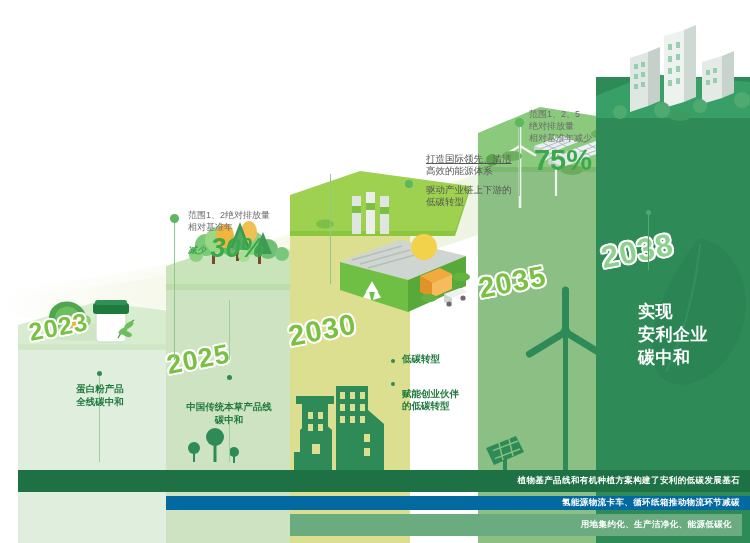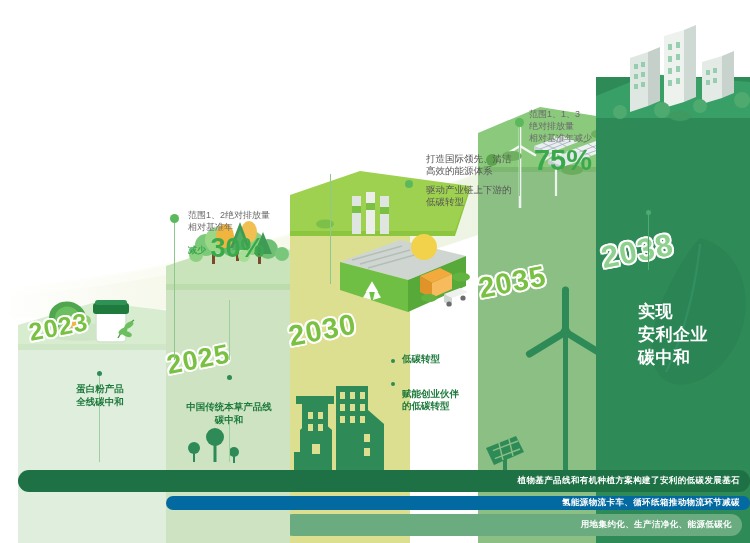--- a/index.html
+++ b/index.html
@@ -35,21 +35,21 @@
             font-size:9.5px;line-height:13px;white-space:nowrap;}
 
   .tick{position:absolute;width:1px;background:#9ecf9e;}
   .tickdot{position:absolute;width:5px;height:5px;border-radius:50%;background:#2e8b57;}
 
   
   .headline{position:absolute;color:#ffffff;font-weight:bold;font-size:17px;
             line-height:23px;letter-spacing:.5px;}
 
   
-  .band{position:absolute;display:flex;align-items:center;justify-content:flex-end;border-radius:11px;}
+  .band{position:absolute;display:flex;align-items:center;justify-content:flex-end;}
   .band span{color:#ffffff;font-size:8.5px;font-weight:bold;letter-spacing:.4px;
              padding-right:10px;white-space:nowrap;}
 
   .sceneSvg{position:absolute;left:0;top:0;pointer-events:none;}
 </style>
 </head>
 <body>
 
 <div id="stage">
 
@@ -358,39 +358,39 @@
       <path d="M700,244 C696,286 684,336 666,372" stroke="#37936a" stroke-width="2.2" fill="none"></path>
     </g>
   </svg>
   <div class="year" style="left:605px;top:240px;font-size:31px;color:#8fd08f;">2038</div>
 
   <div class="stem" style="left:174px;top:222px;height:138px;"></div>
   <div class="dot" style="left:170px;top:214px;"></div>
   <div class="callout" style="left:188px;top:209px;">
     <span class="ln1">范围1、2绝对排放量</span>
     <span class="ln2">相对基准年</span>
-    <span style="display:block;margin-top:1px;">
+    <span style="display:block;margin-top:1px;font-style:italic;">
       <span class="big" style="font-size:9px;">减少</span>
       <span class="big" style="font-size:27px;line-height:28px;vertical-align:-4px;">30%</span>
     </span>
   </div>
 
   <div class="stem" style="left:519px;top:126px;height:70px;"></div>
   <div class="dot" style="left:515px;top:118px;"></div>
   <div class="callout" style="left:529px;top:108px;">
-    <span class="ln1">范围1、1、3</span>
+    <span class="ln1">范围1、2、5</span>
     <span class="ln1">绝对排放量</span>
     <span class="ln2">相对基准年减少</span>
     <span class="big" style="display:block;font-size:29px;line-height:30px;margin-top:1px;text-align:right;">75%</span>
   </div>
 
   <div class="stem" style="left:330px;top:174px;height:110px;"></div>
   <div class="dot" style="left:405px;top:180px;width:8px;height:8px;"></div>
   <div class="bullet" style="left:426px;top:153px;">
-    <b style="color:#555;font-weight:normal;">打造国际领先、清洁</b>
+    <b style="color:#555;font-weight:normal;text-decoration:underline;">打造国际领先、清洁</b>
     <b style="color:#555;font-weight:normal;">高效的能源体系</b>
     <b style="color:#555;font-weight:normal;margin-top:7px;">驱动产业链上下游的</b>
     <b style="color:#555;font-weight:normal;">低碳转型</b>
   </div>
 
   <div class="bdot" style="left:391px;top:359px;"></div>
   <div class="bdot" style="left:391px;top:382px;"></div>
   <div class="bullet" style="left:402px;top:353px;">
     <b>低碳转型</b>
     <b style="margin-top:23px;">赋能创业伙伴</b>

